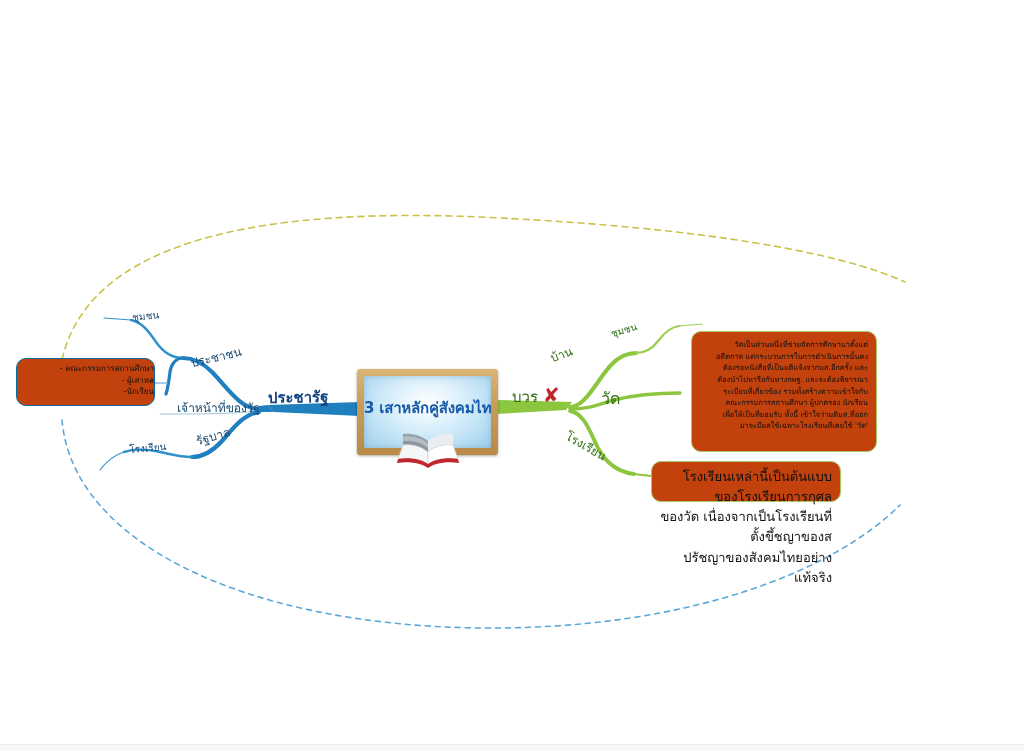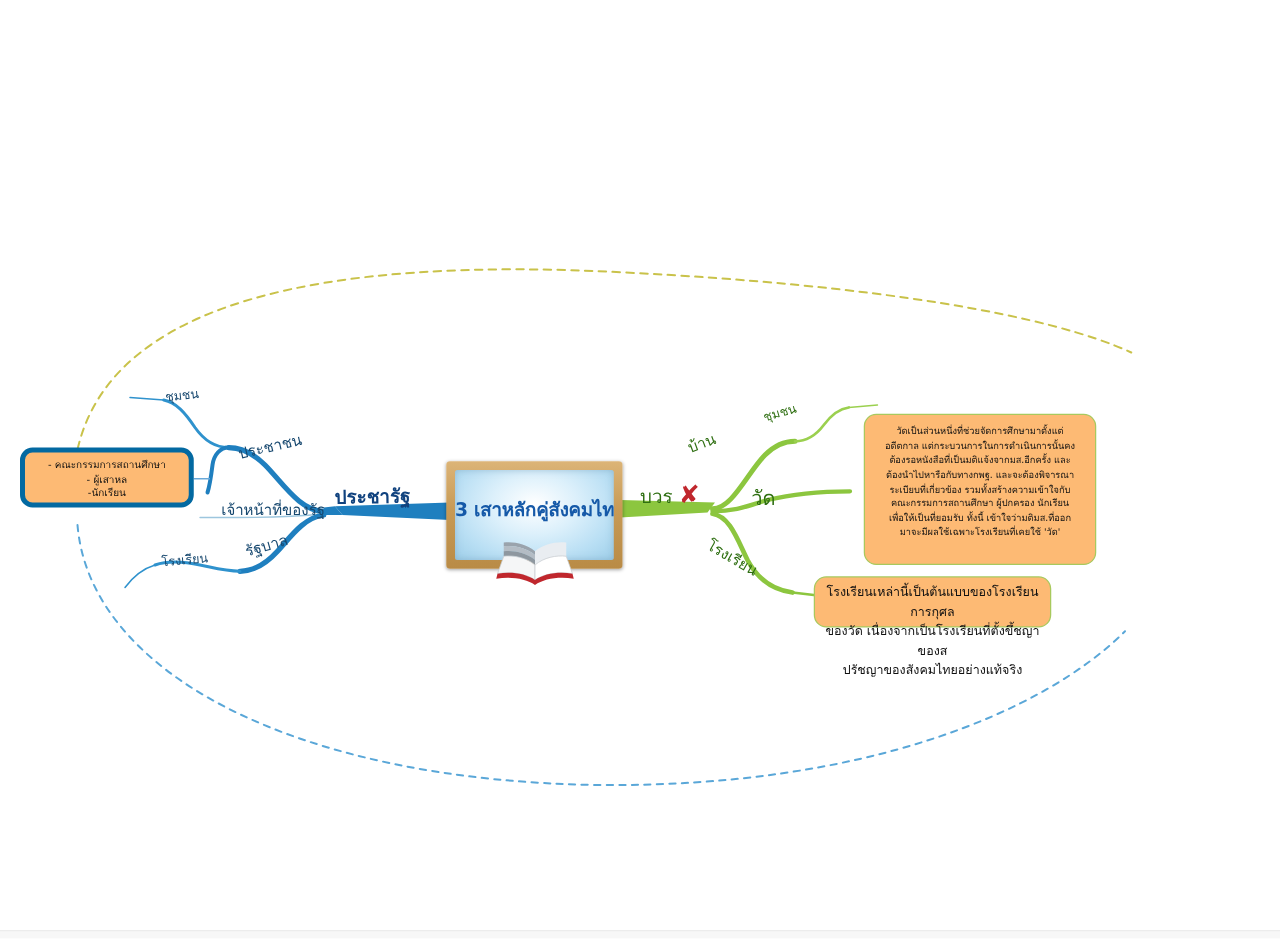--- a/index.html
+++ b/index.html
@@ -108,47 +108,47 @@
     font-size: 20px; font-weight: bold;
     color: #c0272d;
     line-height: 1;
   }
 
   
   .note {
     position: absolute;
     box-sizing: border-box;
     border-radius: 10px;
-    background: #fdba74;
-    text-align: center;
+    background: #c2410c;
+    text-align: right;
   }
   #note-blue {
     left: 16px; top: 358px;
     width: 139px; height: 48px;
-    border: 4px solid #0369a1;
+    border: 1px solid #0369a1;
     padding-top: 4px;
     font-size: 8px;
     color: #111;
     line-height: 1.45;
   }
   #note-green-1 {
     left: 691px; top: 331px;
     width: 186px; height: 121px;
     border: 1px solid #a8c95e;
     padding: 7px 8px 0 8px;
     font-size: 7.4px;
     color: #111;
     line-height: 1.57;
   }
   #note-green-2 {
     left: 651px; top: 461px;
     width: 190px; height: 41px;
     border: 1px solid #a8c95e;
     padding: 5px 8px 0 8px;
-    font-size: 10px;
+    font-size: 13px;
     color: #111;
     line-height: 1.55;
   }
   .note-line { display: block; }
 </style>
 </head>
 <body>
 
 <div id="canvas">
 

